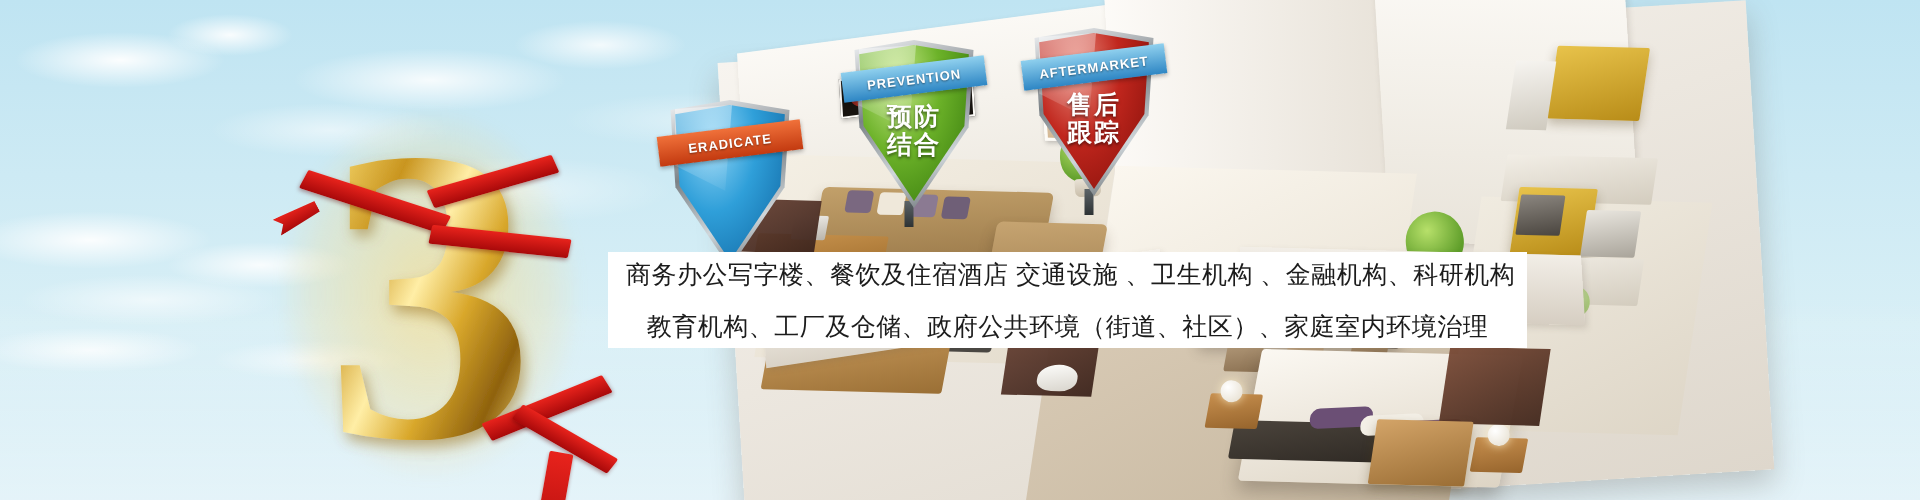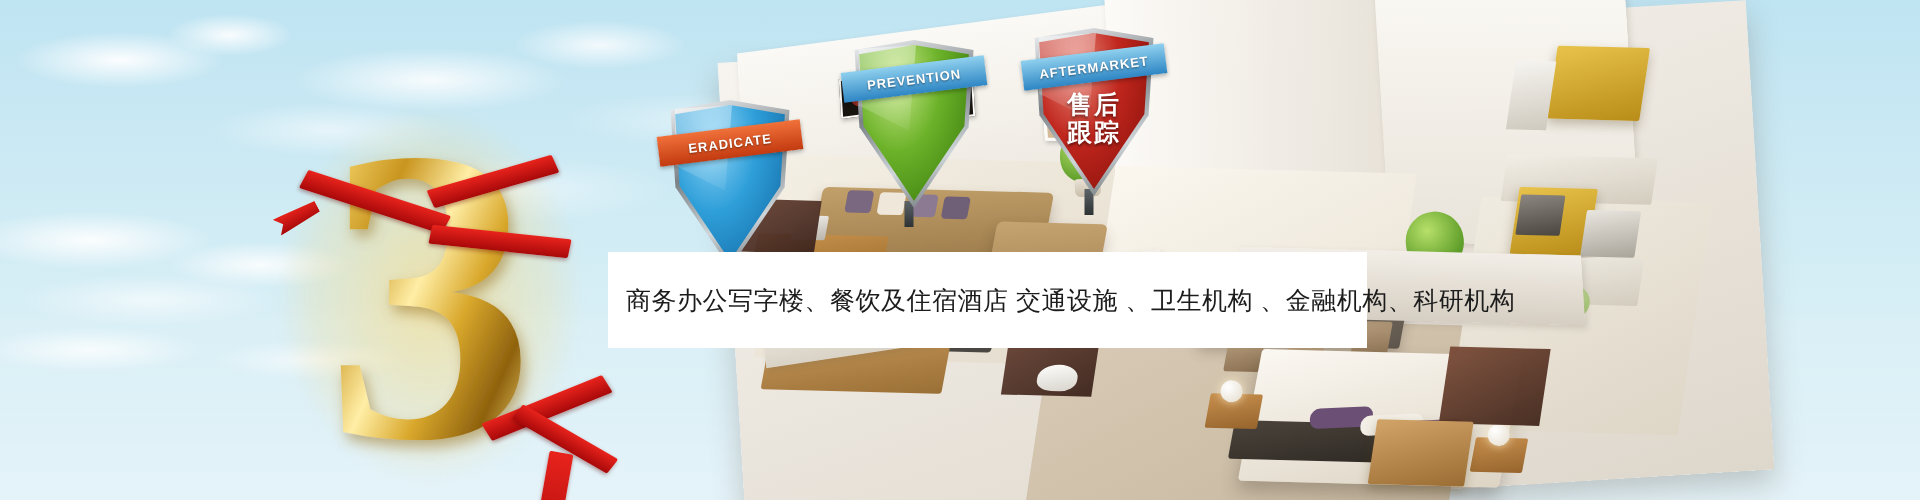--- a/index.html
+++ b/index.html
@@ -360,26 +360,26 @@
 
   #shield-eradicate  { left: 668px; top: 100px; }
   #shield-prevention { left: 852px; top: 40px;  }
   #shield-aftermkt   { left: 1032px; top: 28px; }
 
   
   .text-panel {
     position: absolute;
     left: 608px;
     top: 252px;
-    width: 759px;
+    width: 919px;
     height: 96px;
     background: #ffffff;
     display: flex;
     flex-direction: column;
-    justify-content: center;
+    justify-content: space-between;
     padding: 0 18px;
     box-sizing: border-box;
   }
   .panel-line {
     color: #1c1c1c;
     font-size: 25px;
     line-height: 44px;
     letter-spacing: .5px;
     white-space: nowrap;
     text-align: center;
@@ -523,20 +523,24 @@
     <div class="shield-band orange">
       <span class="band-text">ERADICATE</span>
     </div>
   </div>
 
   <div class="shield" id="shield-prevention">
     <div class="shield-stand"></div>
     <div class="shield-rim"></div>
     <div class="shield-face green"></div>
     <div class="shield-gloss"></div>
+    <div class="shield-cn">
+      <span>预防</span>
+      <span>结合</span>
+    </div>
     <div class="shield-band blue">
       <span class="band-text">PREVENTION</span>
     </div>
   </div>
 
   <div class="shield" id="shield-aftermkt">
     <div class="shield-stand"></div>
     <div class="shield-rim"></div>
     <div class="shield-face red"></div>
     <div class="shield-gloss"></div>
@@ -544,16 +548,17 @@
       <span>售后</span>
       <span>跟踪</span>
     </div>
     <div class="shield-band blue">
       <span class="band-text">AFTERMARKET</span>
     </div>
   </div>
 
   <div class="text-panel">
     <div class="panel-line">商务办公写字楼、餐饮及住宿酒店 交通设施 、卫生机构 、金融机构、科研机构</div>
+    <div class="panel-line">教育机构、工厂及仓储、政府公共环境（街道、社区）、家庭室内环境治理</div>
   </div>
 
 
 </div>
 
 </body></html>

